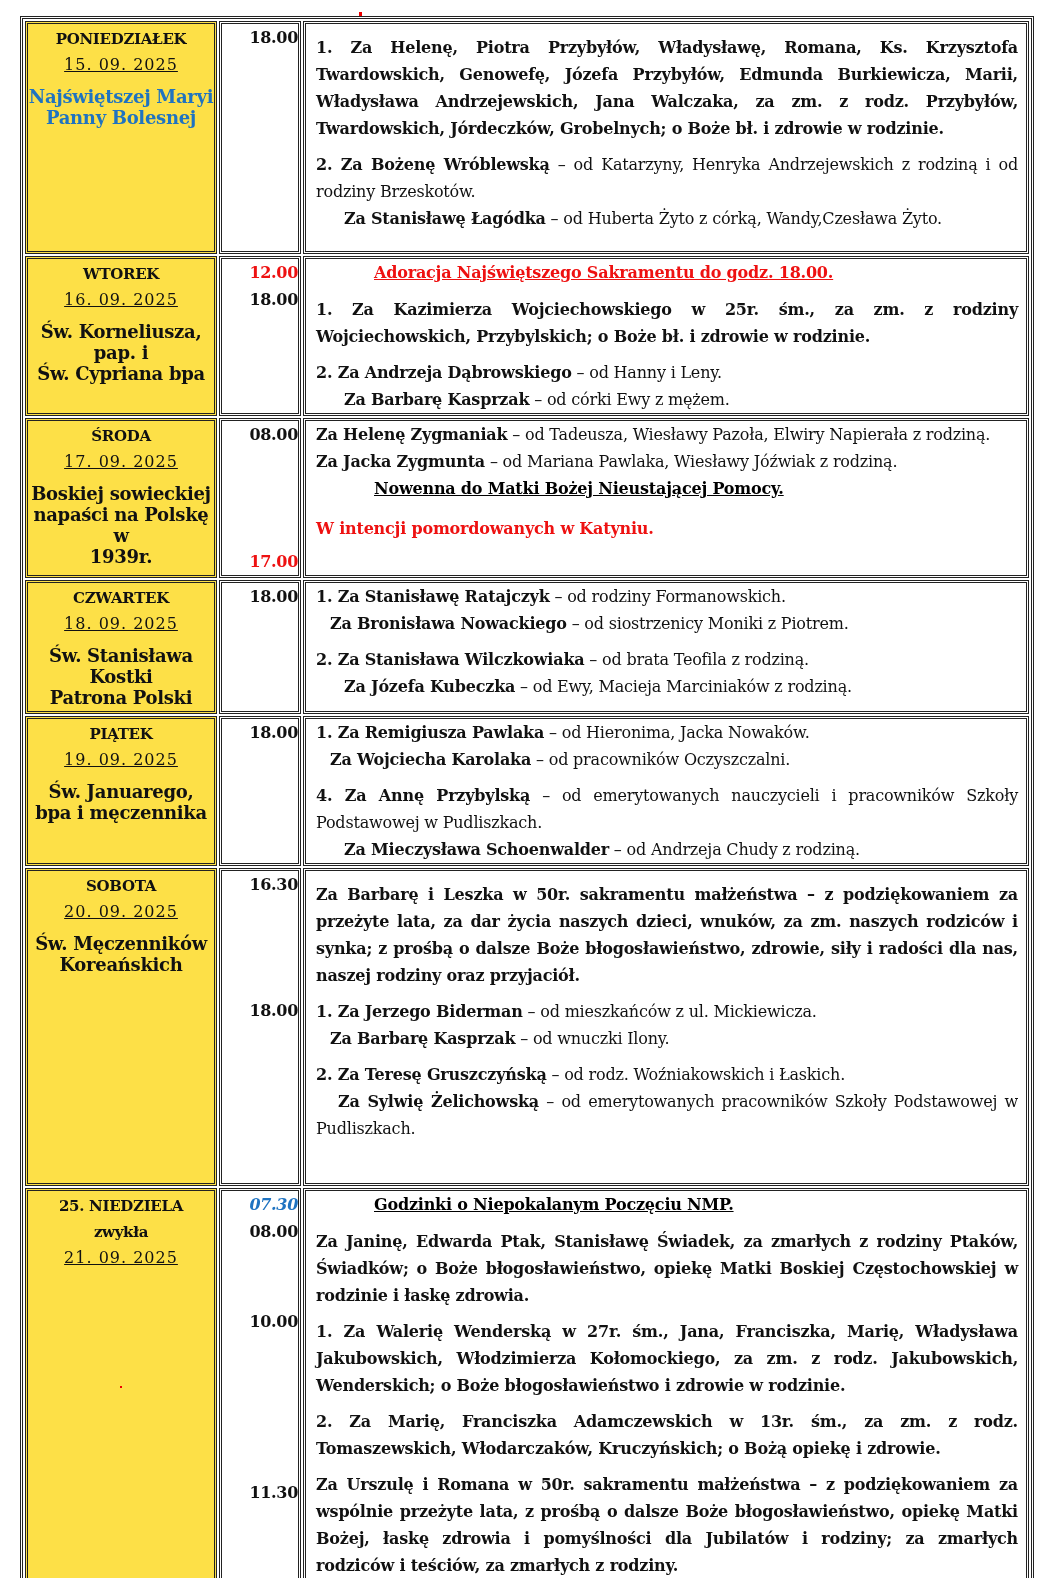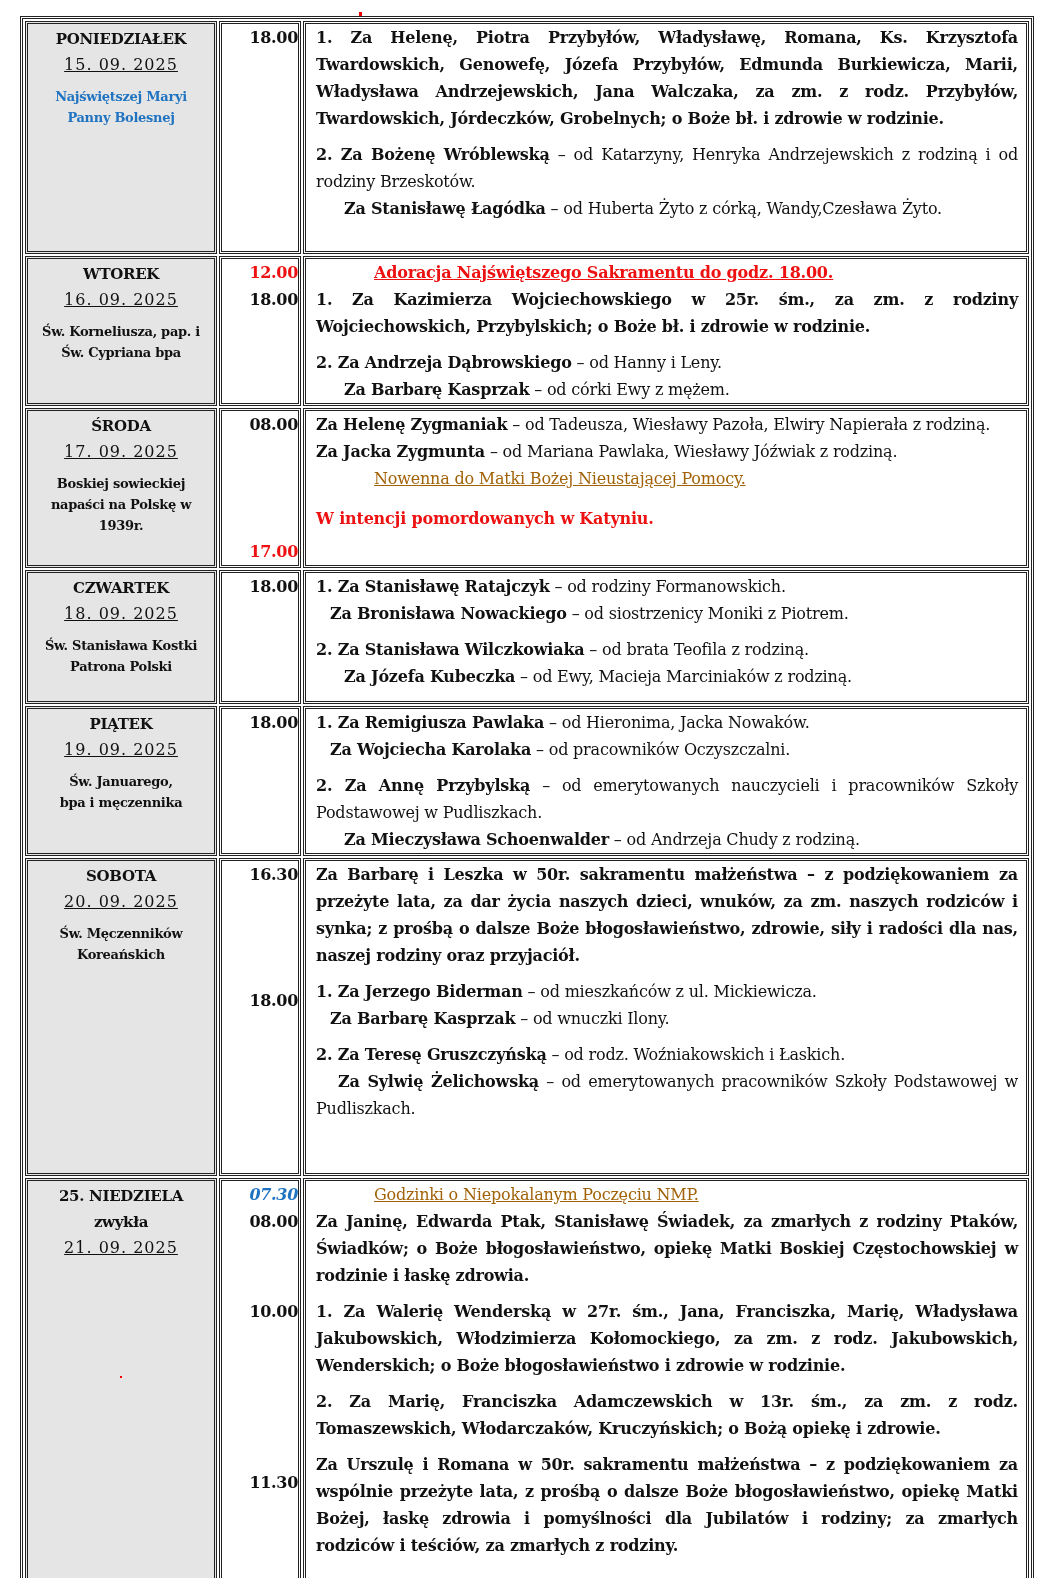--- a/index.html
+++ b/index.html
@@ -2,39 +2,39 @@
 <html><head>
 <meta charset="utf-8">
 <style>
   html, body { margin: 0; padding: 0; background: #ffffff; }
   body { width: 1064px; height: 1578px; position: relative; overflow: hidden;
          font-family: "DejaVu Serif", "Liberation Serif", serif; color: #111; }
   .red-mark { position: absolute; left: 359px; top: 12px; width: 3px; height: 4px; background: #e00; }
   table.sched { position: absolute; left: 20px; top: 16px; width: 1014px; border-collapse: separate;
                 border-spacing: 2px; border: 3px double #222; table-layout: fixed; }
   table.sched td { border: 3px double #222; vertical-align: top; padding: 0; }
-  td.day { width: 186px; background: #e5e5e5; text-align: center; }
+  td.day { width: 186px; background: #fde047; text-align: center; }
   td.time { width: 76px; text-align: right; }
   td.body { padding: 0 8px 0 10px !important; }
   .dayname { font-family: "DejaVu Serif", serif; font-weight: bold; font-size: 15px; line-height: 26px;
              letter-spacing: -0.3px; margin-top: 2px; }
   .date { font-size: 16px; text-decoration: underline; line-height: 26px; letter-spacing: 1px; }
-  .feast { font-size: 13px; font-weight: bold; line-height: 21px; margin-top: 8px; letter-spacing: -0.3px; }
+  .feast { font-size: 18px; font-weight: bold; line-height: 21px; margin-top: 8px; letter-spacing: -0.3px; }
   .feast.blue { color: #1f73c1; }
   .tm { font-weight: bold; font-size: 16px; line-height: 27px; letter-spacing: -0.3px; }
   .tm.red { color: #ee1111; }
   .tm.blue { color: #1f73c1; font-style: italic; }
   .p { font-size: 16px; line-height: 27px; text-align: justify; letter-spacing: -0.2px; }
   .p b { font-weight: bold; }
-  .bold { font-weight: bold; }
+  .bold { font-weight: bold; margin-top: 10px; }
   .gap { margin-top: 9px; }
   .ind1 { padding-left: 14px; }
   .ind2 { padding-left: 28px; }
   .red-title { color: #ee1111; font-weight: bold; text-decoration: underline; padding-left: 58px; }
-  .blue-title { color: #a16207; font-weight: normal; text-decoration: underline; padding-left: 58px; }
+  .blue-title { color: #000000; font-weight: bold; text-decoration: underline; padding-left: 58px; }
   .red-text { color: #ee1111; font-weight: bold; }
   .dot { width: 2px; height: 2px; background: #e00; margin: 0 auto; }
 </style>
 </head>
 <body>
 
 <div class="red-mark"></div>
 
 <table class="sched">
 
@@ -130,21 +130,21 @@
         <div>Św. Januarego,</div>
         <div>bpa i męczennika</div>
       </div>
     </td>
     <td class="time">
       <div class="tm">18.00</div>
     </td>
     <td class="body">
       <div class="p"><b>1. Za Remigiusza Pawlaka</b><span> – od Hieronima, Jacka Nowaków.</span></div>
       <div class="p ind1"><b>Za Wojciecha Karolaka</b><span> – od pracowników Oczyszczalni.</span></div>
-      <div class="p gap"><b>2. Za Annę Przybylską</b><span> – od emerytowanych nauczycieli i pracowników Szkoły Podstawowej w Pudliszkach.</span></div>
+      <div class="p gap"><b>4. Za Annę Przybylską</b><span> – od emerytowanych nauczycieli i pracowników Szkoły Podstawowej w Pudliszkach.</span></div>
       <div class="p ind2"><b>Za Mieczysława Schoenwalder</b><span> – od Andrzeja Chudy z rodziną.</span></div>
     </td>
   </tr>
 
   <tr style="height:318px">
     <td class="day">
       <div class="dayname">SOBOTA</div>
       <div class="date">20. 09. 2025</div>
       <div class="feast">
         <div>Św. Męczenników</div>

